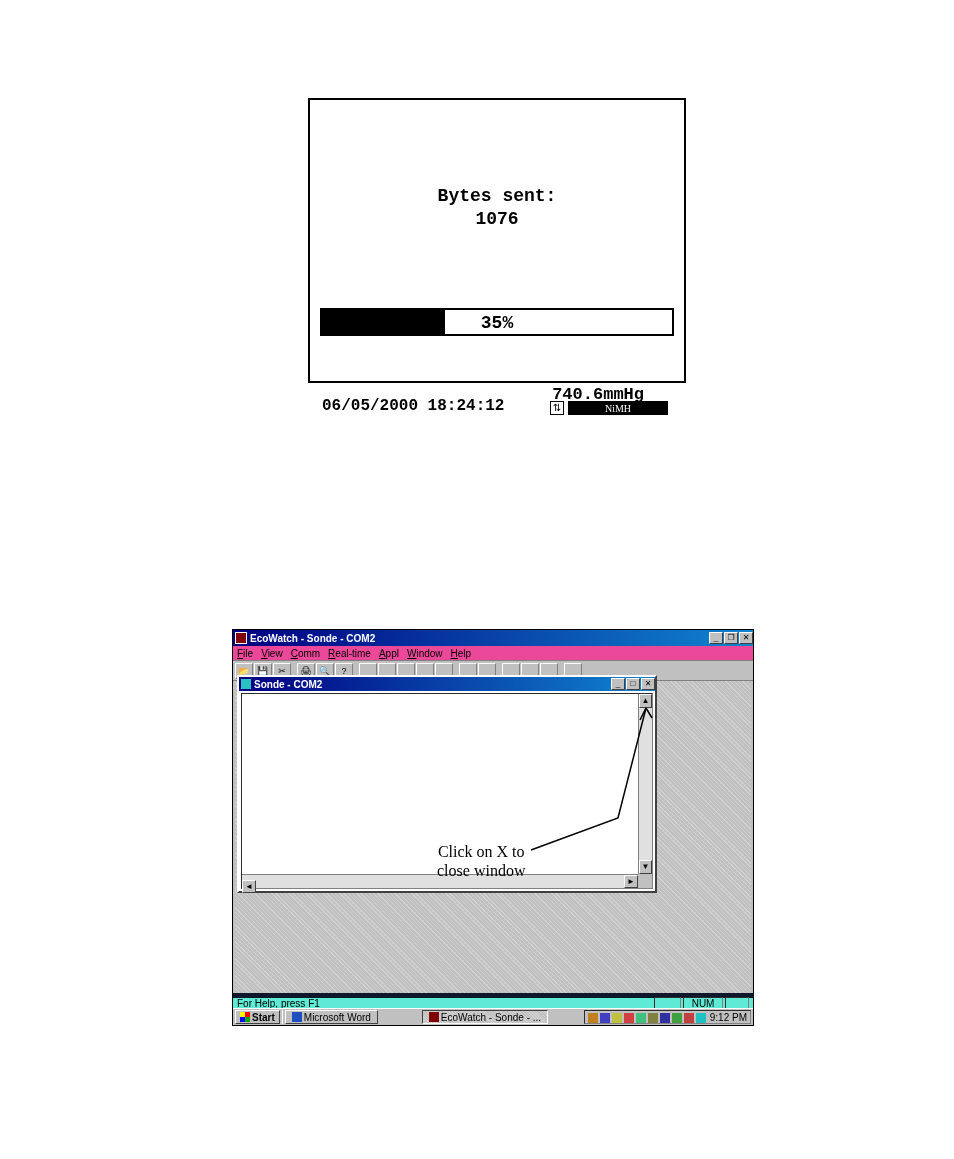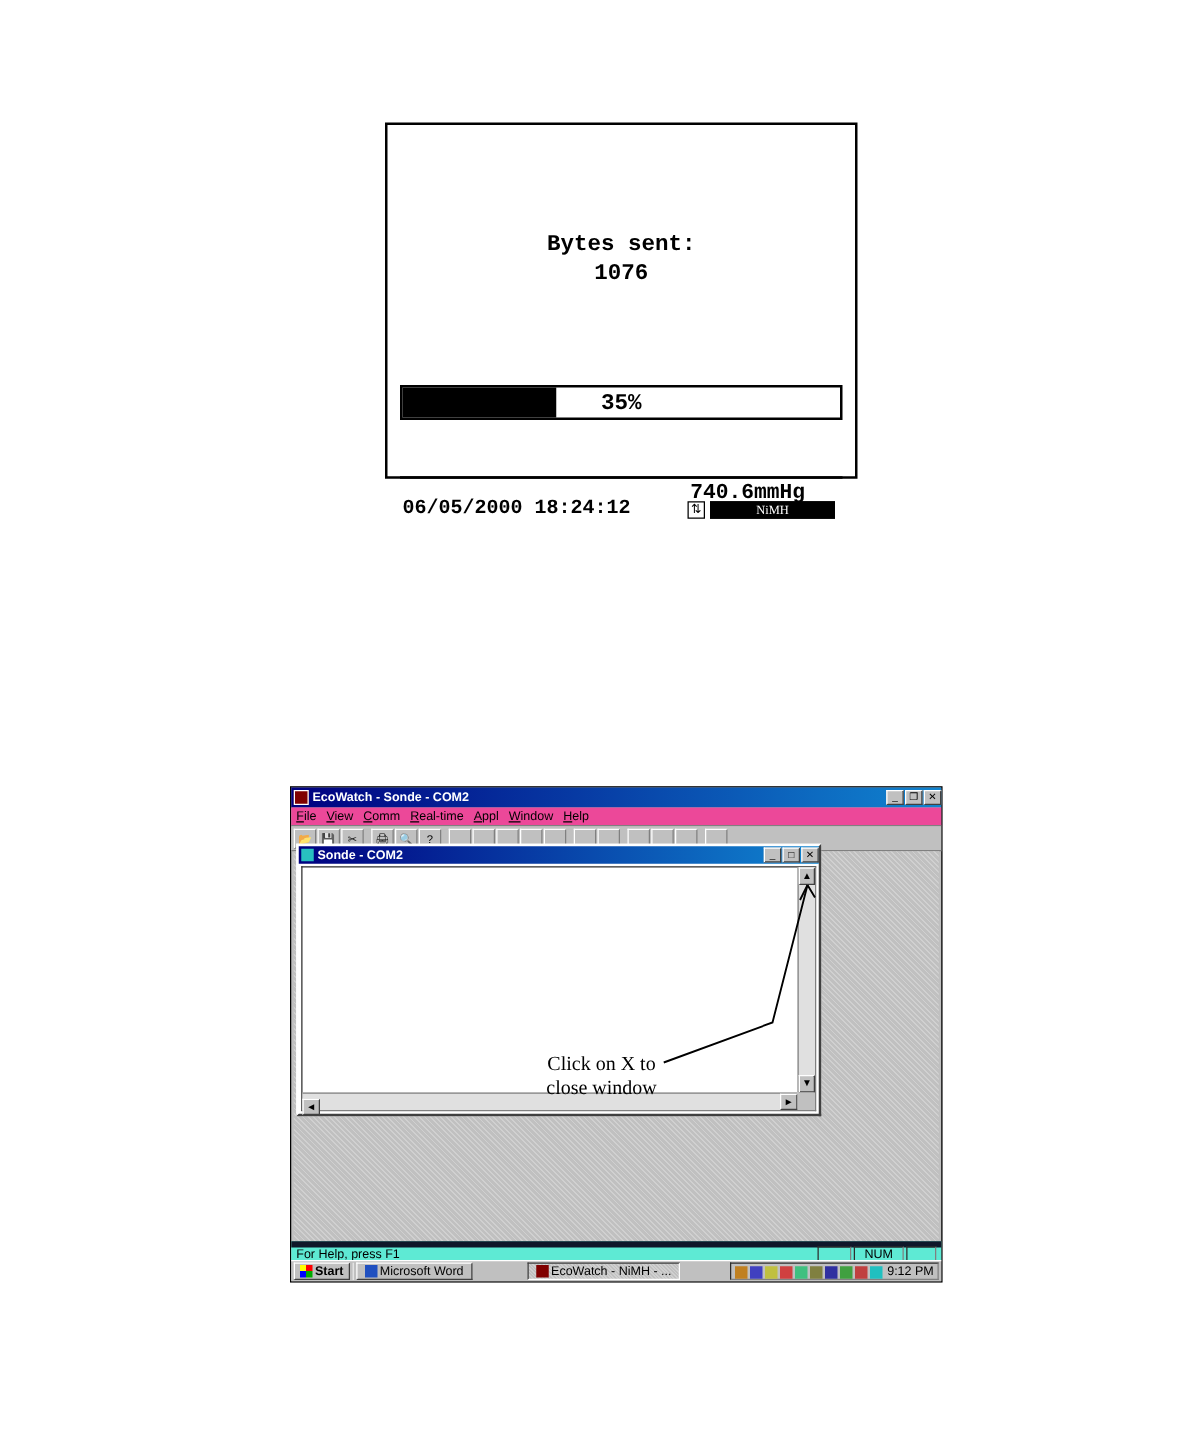--- a/index.html
+++ b/index.html
@@ -498,21 +498,21 @@
       <span>Start</span>
     </div>
     <div style="width:1px;height:14px;background:#808080;border-right:1px solid #fff"></div>
     <div class="task-item">
       <div style="width:10px;height:10px;background:#2050c0"></div>
       <span>Microsoft Word</span>
     </div>
     <div style="width:40px"></div>
     <div class="task-item active">
       <div style="width:10px;height:10px;background:#800000"></div>
-      <span>EcoWatch - NiMH - ...</span>
+      <span>EcoWatch - Sonde - ...</span>
     </div>
     <div class="tray">
       <div class="tray-ico" style="background:#c08020"></div>
       <div class="tray-ico" style="background:#4040c0"></div>
       <div class="tray-ico" style="background:#c0c040"></div>
       <div class="tray-ico" style="background:#d04040"></div>
       <div class="tray-ico" style="background:#40c080"></div>
       <div class="tray-ico" style="background:#808040"></div>
       <div class="tray-ico" style="background:#3030a0"></div>
       <div class="tray-ico" style="background:#40a040"></div>

